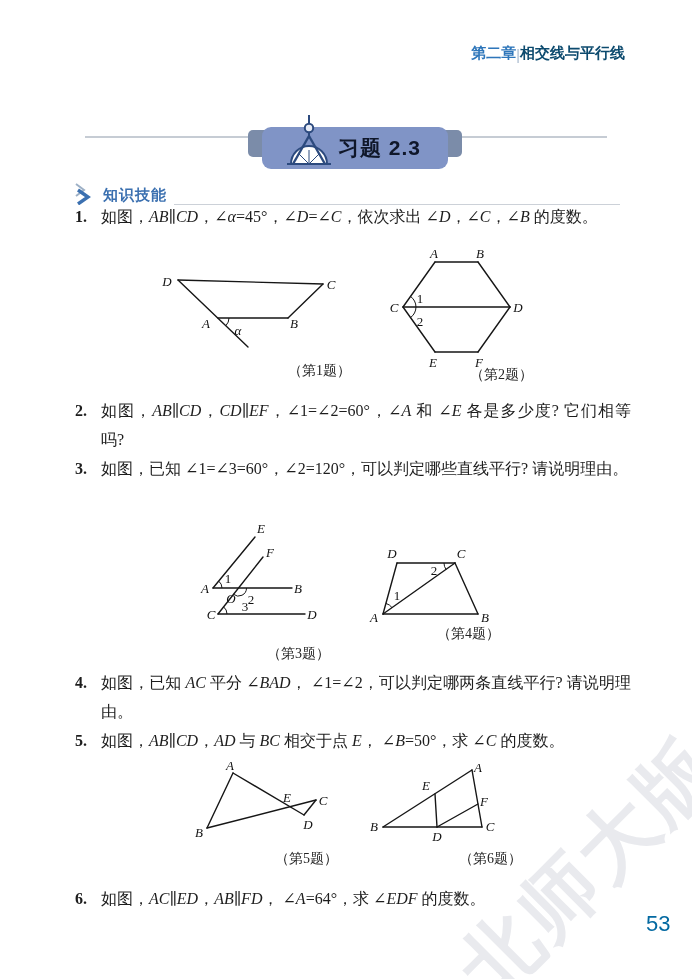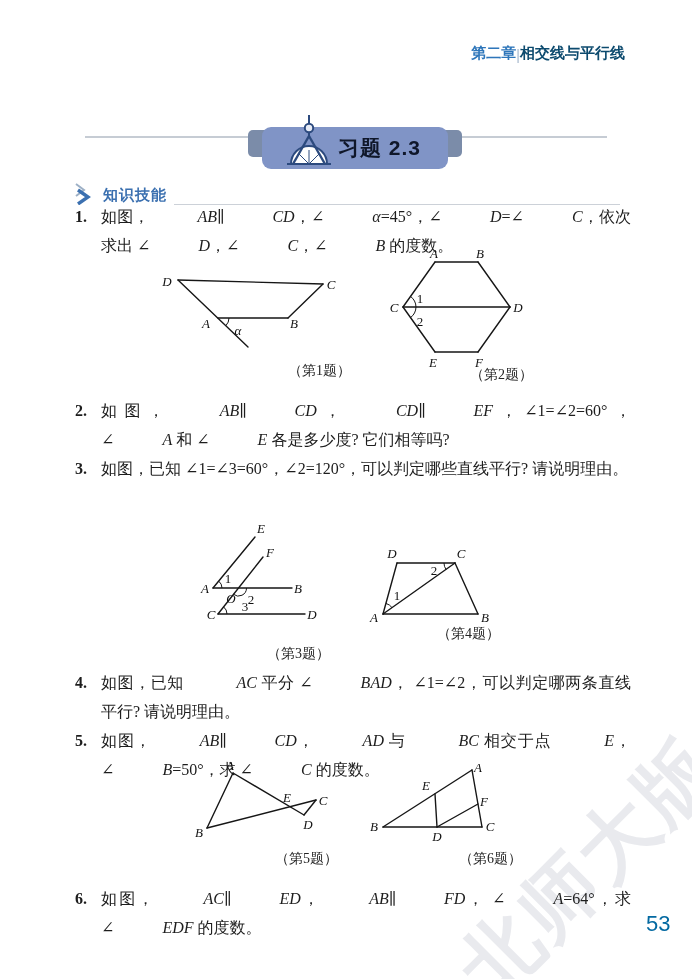--- a/index.html
+++ b/index.html
@@ -26,21 +26,21 @@
   
   .section{position:absolute;left:72px;top:183px;right:72px;z-index:1;display:flex;align-items:flex-end;gap:7px;}
   .section .lbl{color:#3b70b0;font-weight:bold;font-size:15px;
      font-family:"Liberation Sans","DejaVu Sans",sans-serif;letter-spacing:1px;}
   .section .rule{flex:1;border-top:1.5px solid #ccd1d8;margin-top:3px;}
   
   .prob{position:absolute;left:75px;width:556px;z-index:1;
         font-size:16px;line-height:29px;color:#1d1d1d;}
   .prob .pnum{position:absolute;left:0;top:0;font-weight:bold;}
   .prob .ptext{display:block;margin-left:26px;text-align:justify;}
-  .prob .ptext i{font-family:"Liberation Serif",serif;margin-left:48px;}
+  .prob .ptext i{font-family:"Liberation Serif",serif;}
   
   .fig{position:absolute;z-index:1;}
   .figcap{position:absolute;z-index:1;text-align:right;font-size:14px;color:#222;}
   .pagenum{position:absolute;left:646px;top:911px;z-index:1;font-size:22px;color:#0369a1;
      font-family:"Liberation Sans","DejaVu Sans",sans-serif;}
 </style>
 </head>
 <body>
 
 <div class="page">

